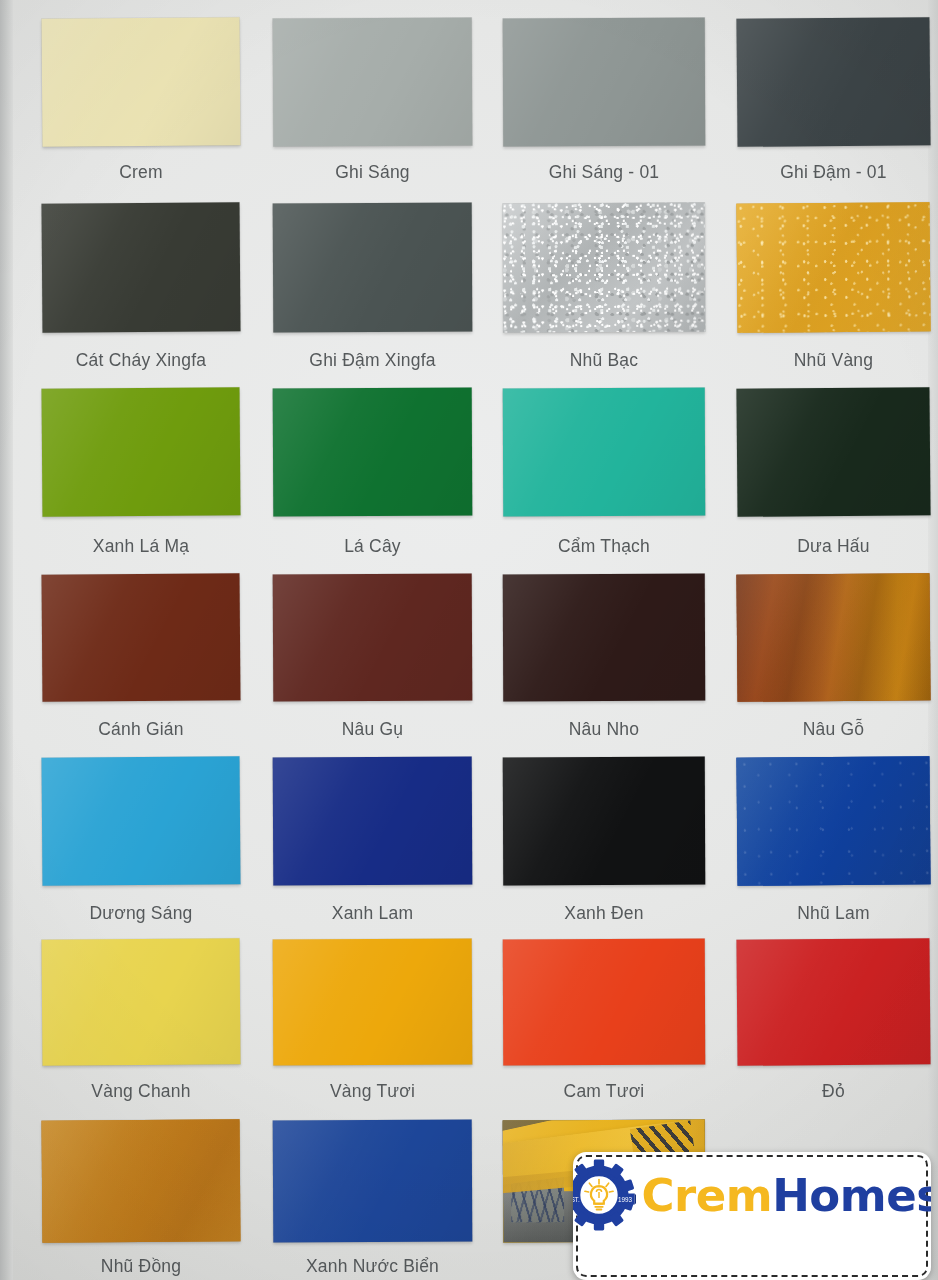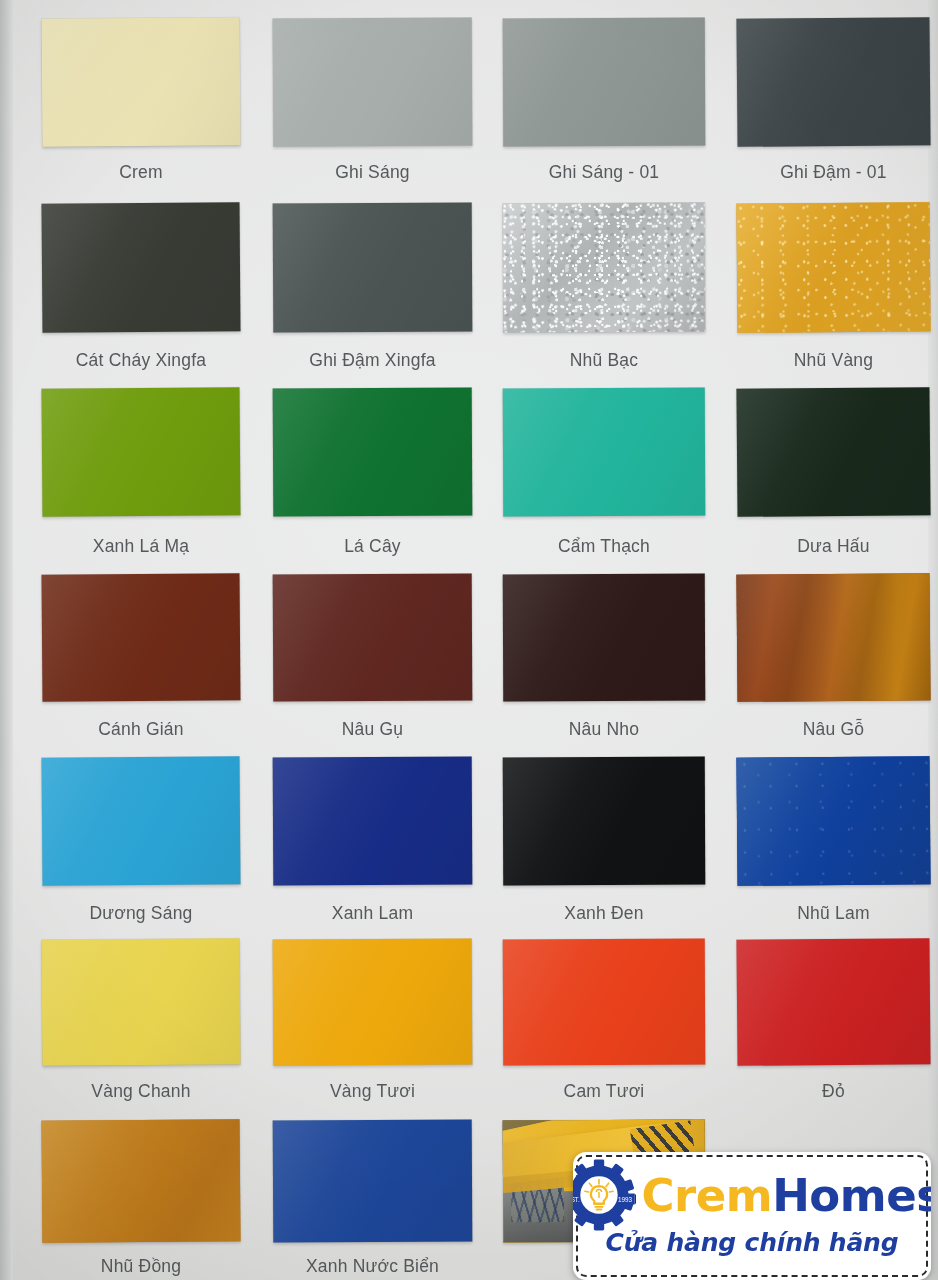--- a/index.html
+++ b/index.html
@@ -466,15 +466,14 @@
             <path d="M0,-4 v8 M-3.5,-4 a3.5,3.5 0 0 1 7,0" fill="none" stroke="#f5b820" stroke-width="2"></path>
             <text x="-35" y="9.5" fill="#ffffff" font-size="8.5" font-family="'Liberation Sans',sans-serif" text-anchor="middle">EST.</text>
             <text x="35" y="9.5" fill="#ffffff" font-size="8.5" font-family="'Liberation Sans',sans-serif" text-anchor="middle">1993</text>
           </g>
         </g>
       </svg>
 
       <div id="wordmark"><span class="y">Crem</span><span class="b">Homes</span></div>
     </div>
 
-    <div id="tagline">Cửa hàng chính hãng</div>
   </div>
 </div>
 
 </body></html>

